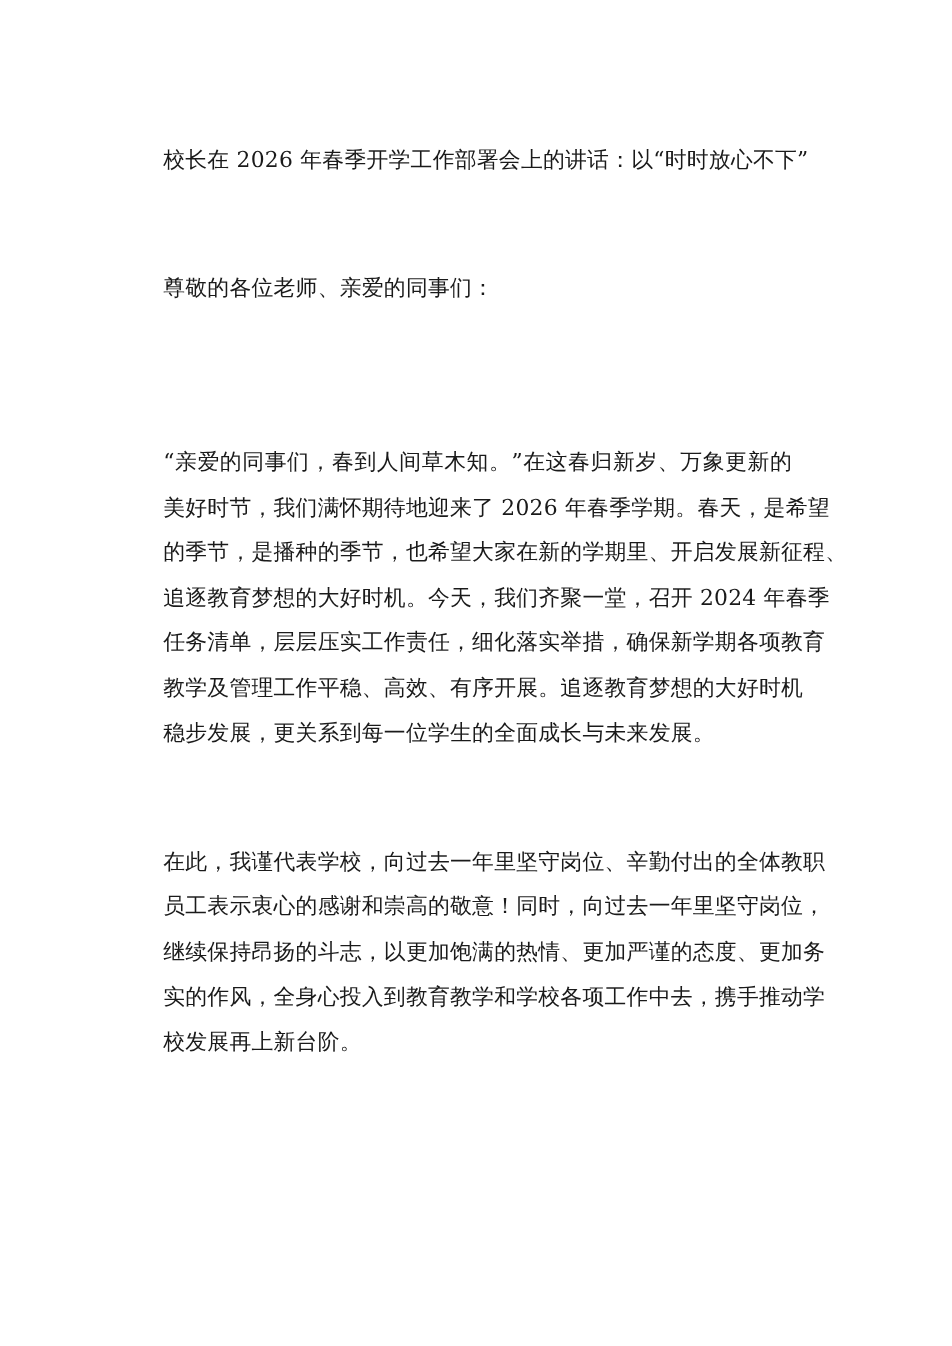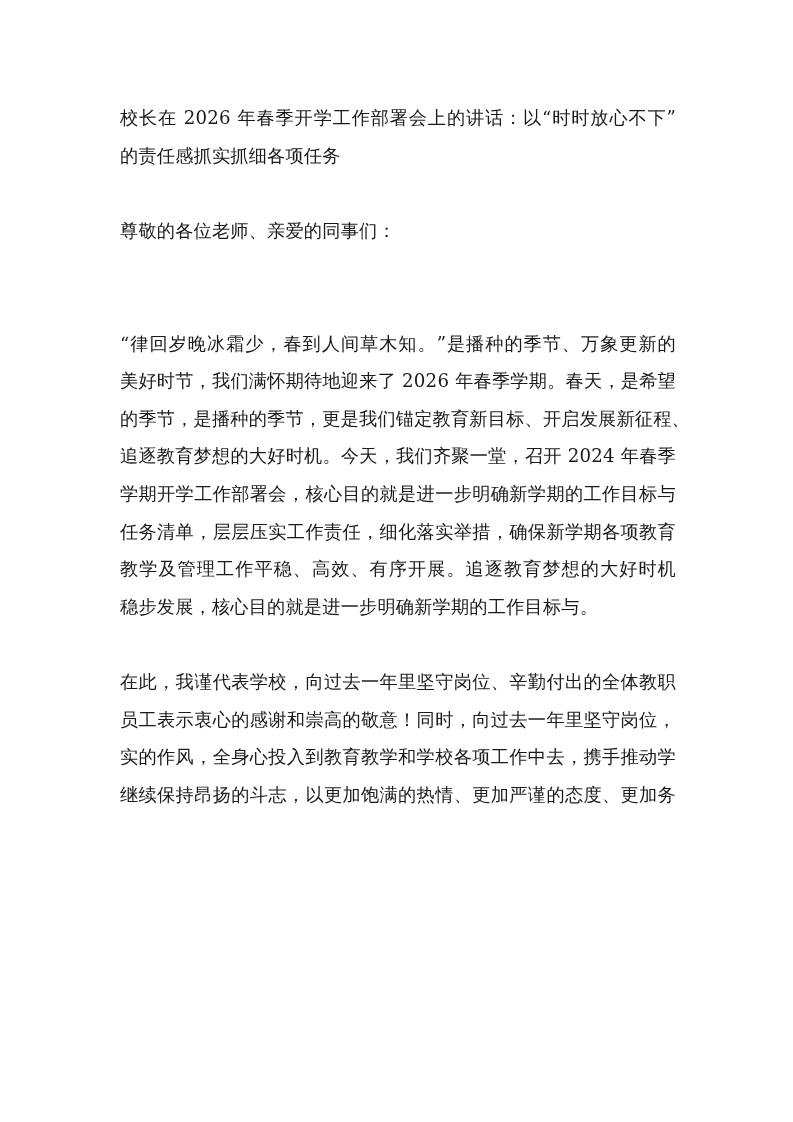--- a/index.html
+++ b/index.html
@@ -23,21 +23,21 @@
       height: 1122px;
       background: #ffffff;
     }
     .content {
       position: absolute;
       left: 120px;
       top: 99px;
       width: 556px;
     }
     .para {
-      margin: 0;
+      margin: 16px;
       font-size: 18.2px;
       line-height: 37.6px;
       letter-spacing: 0.2px;
       text-align: justify;
       text-justify: inter-character;
       word-break: break-all;
     }
     .gap {
       height: 37.6px;
     }
@@ -52,48 +52,47 @@
     }
   </style>
 </head>
 <body>
 
 <div class="page">
   <div class="content">
 
     <p class="para">
       <span class="line">校长在 2026 年春季开学工作部署会上的讲话：以“时时放心不下”</span>
-      <span class="line last">的责任感抓实抓细各项任务</span>
     </p>
 
     <div class="gap"></div>
 
     <p class="para">
       <span class="line last">尊敬的各位老师、亲爱的同事们：</span>
     </p>
 
     <div class="gap"></div>
 
 
     <div class="gap"></div>
 
     <p class="para">
-      <span class="line">“律回岁晚冰霜少，春到人间草木知。”是播种的季节、万象更新的</span>
+      <span class="line">“亲爱的同事们，春到人间草木知。”在这春归新岁、万象更新的</span>
       <span class="line">美好时节，我们满怀期待地迎来了 2026 年春季学期。春天，是希望</span>
-      <span class="line">的季节，是播种的季节，更是我们锚定教育新目标、开启发展新征程、</span>
+      <span class="line">的季节，是播种的季节，也希望大家在新的学期里、开启发展新征程、</span>
       <span class="line">追逐教育梦想的大好时机。今天，我们齐聚一堂，召开 2024 年春季</span>
-      <span class="line">学期开学工作部署会，核心目的就是进一步明确新学期的工作目标与</span>
       <span class="line">任务清单，层层压实工作责任，细化落实举措，确保新学期各项教育</span>
       <span class="line">教学及管理工作平稳、高效、有序开展。追逐教育梦想的大好时机</span>
-      <span class="line last">稳步发展，核心目的就是进一步明确新学期的工作目标与。</span>
+      <span class="line last">稳步发展，更关系到每一位学生的全面成长与未来发展。</span>
     </p>
 
     <div class="gap"></div>
 
     <p class="para">
       <span class="line">在此，我谨代表学校，向过去一年里坚守岗位、辛勤付出的全体教职</span>
       <span class="line">员工表示衷心的感谢和崇高的敬意！同时，向过去一年里坚守岗位，</span>
+      <span class="line">继续保持昂扬的斗志，以更加饱满的热情、更加严谨的态度、更加务</span>
       <span class="line">实的作风，全身心投入到教育教学和学校各项工作中去，携手推动学</span>
-      <span class="line">继续保持昂扬的斗志，以更加饱满的热情、更加严谨的态度、更加务</span>
+      <span class="line last">校发展再上新台阶。</span>
     </p>
 
   </div>
 </div>
 
 </body></html>

